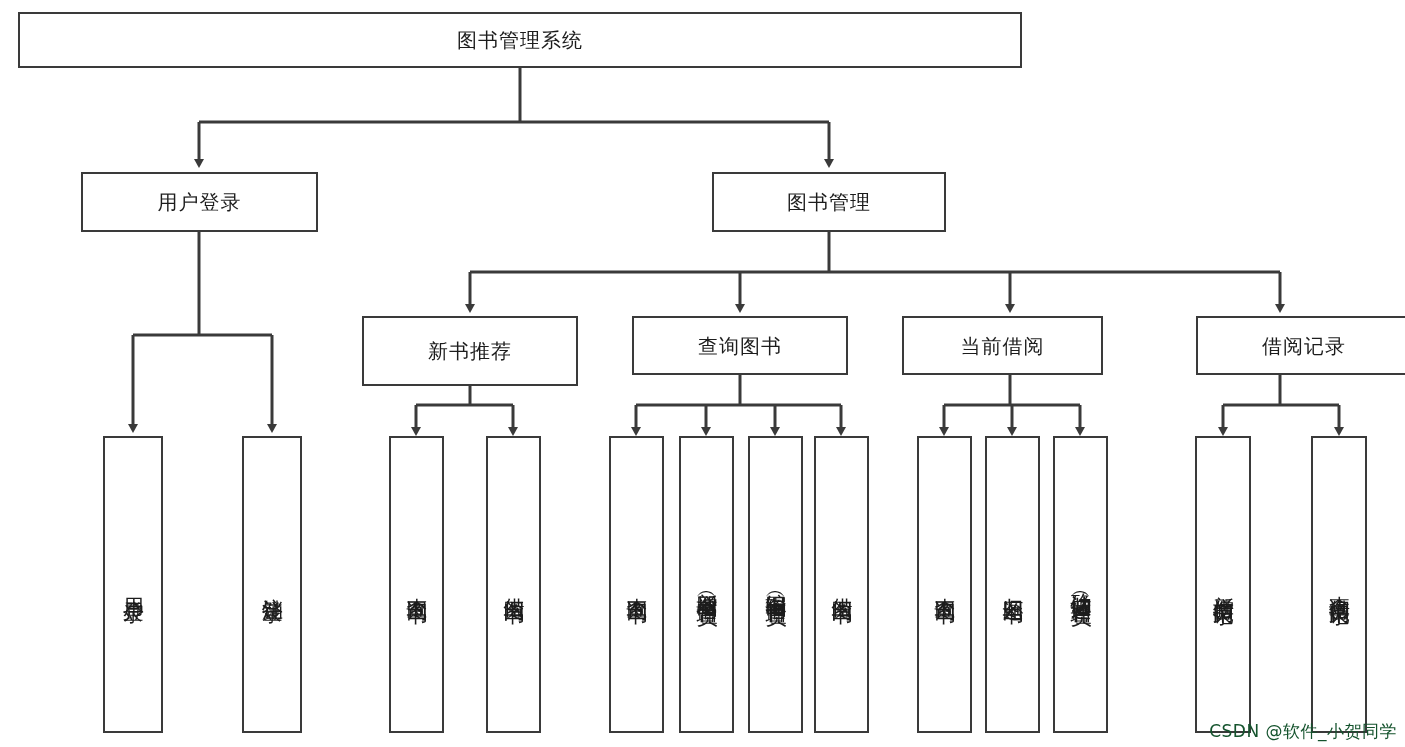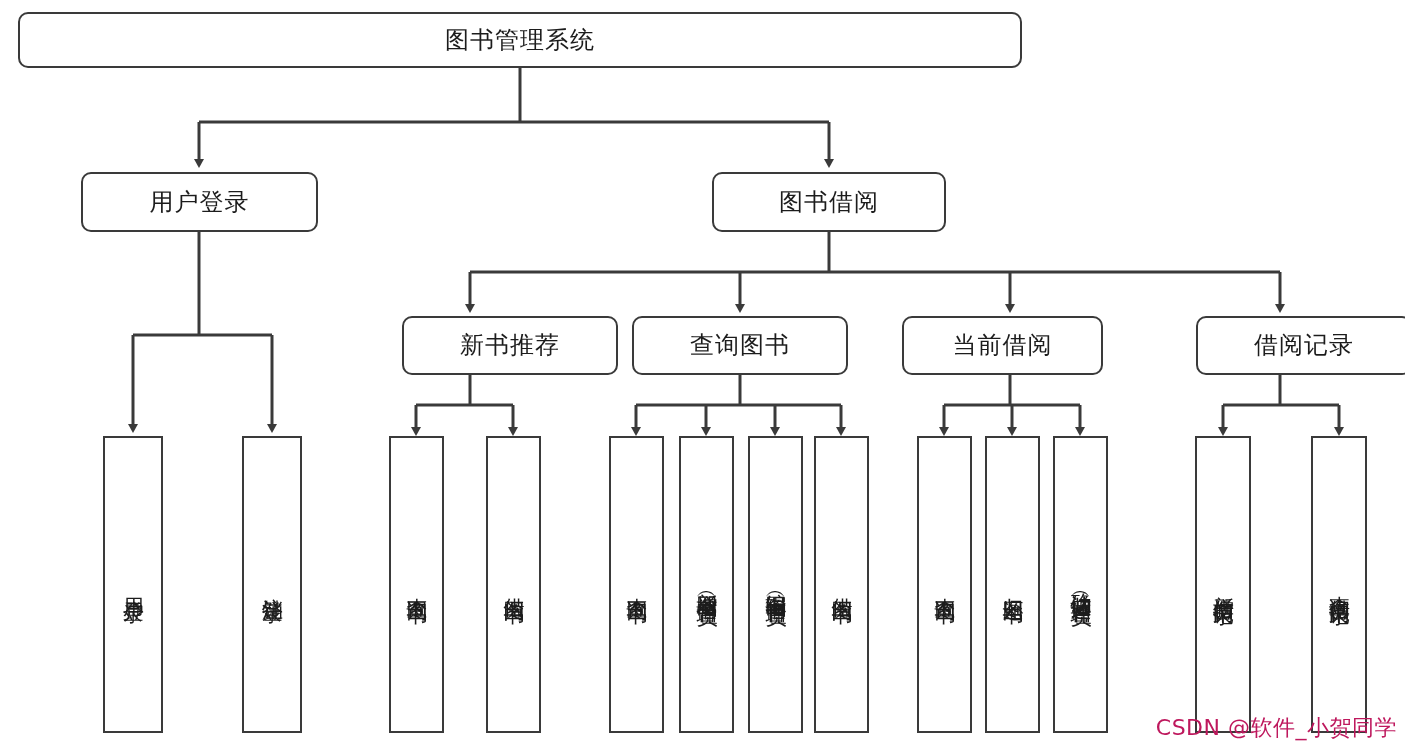--- a/index.html
+++ b/index.html
@@ -31,43 +31,42 @@
     box-sizing: border-box;
     border: 2px solid #3a3a3a;
     background: #ffffff;
     display: flex;
     align-items: center;
     justify-content: center;
     color: #1c1c1c;
     text-align: center;
   }
   .node.horiz {
-    font-size: 24px;
+    font-size: 20px;
     letter-spacing: 1px;
     line-height: 1.2;
-    border-radius: 10px;
   }
   .node.vert {
     font-size: 21px;
     line-height: 1.18;
     letter-spacing: 1px;
   }
   .node.vert .vtext {
     writing-mode: vertical-rl;
     text-orientation: upright;
     white-space: nowrap;
     display: block;
     letter-spacing: 2px;
   }
   .watermark {
     position: absolute;
     right: 8px;
     bottom: 4px;
-    font-size: 22px;
-    color: #be185d;
+    font-size: 17px;
+    color: #14532d;
     letter-spacing: 0.5px;
     white-space: nowrap;
   }
 </style>
 </head>
 <body>
 
 <div id="canvas">
 
   <svg id="wires" viewBox="0 0 1405 747" xmlns="http://www.w3.org/2000/svg">
@@ -123,24 +122,24 @@
   </svg>
 
   <div class="node horiz" style="left:18px; top:12px; width:1004px; height:56px;">
     <span>图书管理系统</span>
   </div>
 
   <div class="node horiz" style="left:81px; top:172px; width:237px; height:60px;">
     <span>用户登录</span>
   </div>
   <div class="node horiz" style="left:712px; top:172px; width:234px; height:60px;">
-    <span>图书借阅</span>
+    <span>图书管理</span>
   </div>
 
-  <div class="node horiz" style="left:362px; top:316px; width:216px; height:59px;margin-left:40px;">
+  <div class="node horiz" style="left:362px; top:316px; width:216px; height:70px;">
     <span>新书推荐</span>
   </div>
   <div class="node horiz" style="left:632px; top:316px; width:216px; height:59px;">
     <span>查询图书</span>
   </div>
   <div class="node horiz" style="left:902px; top:316px; width:201px; height:59px;">
     <span>当前借阅</span>
   </div>
   <div class="node horiz" style="left:1172px; top:316px; width:216px; height:59px;margin-left:24px;">
     <span>借阅记录</span>

